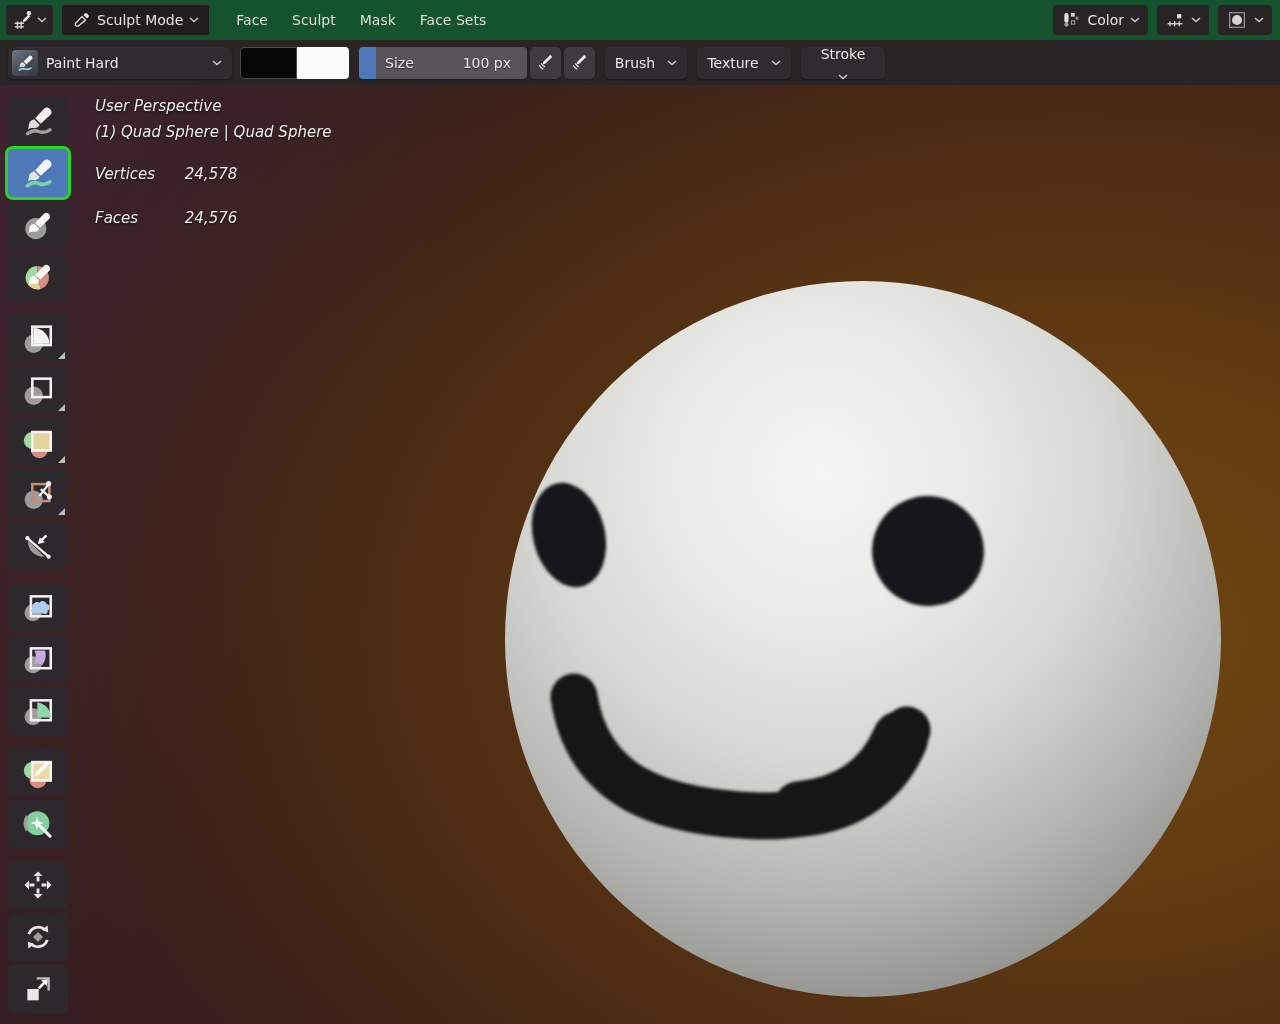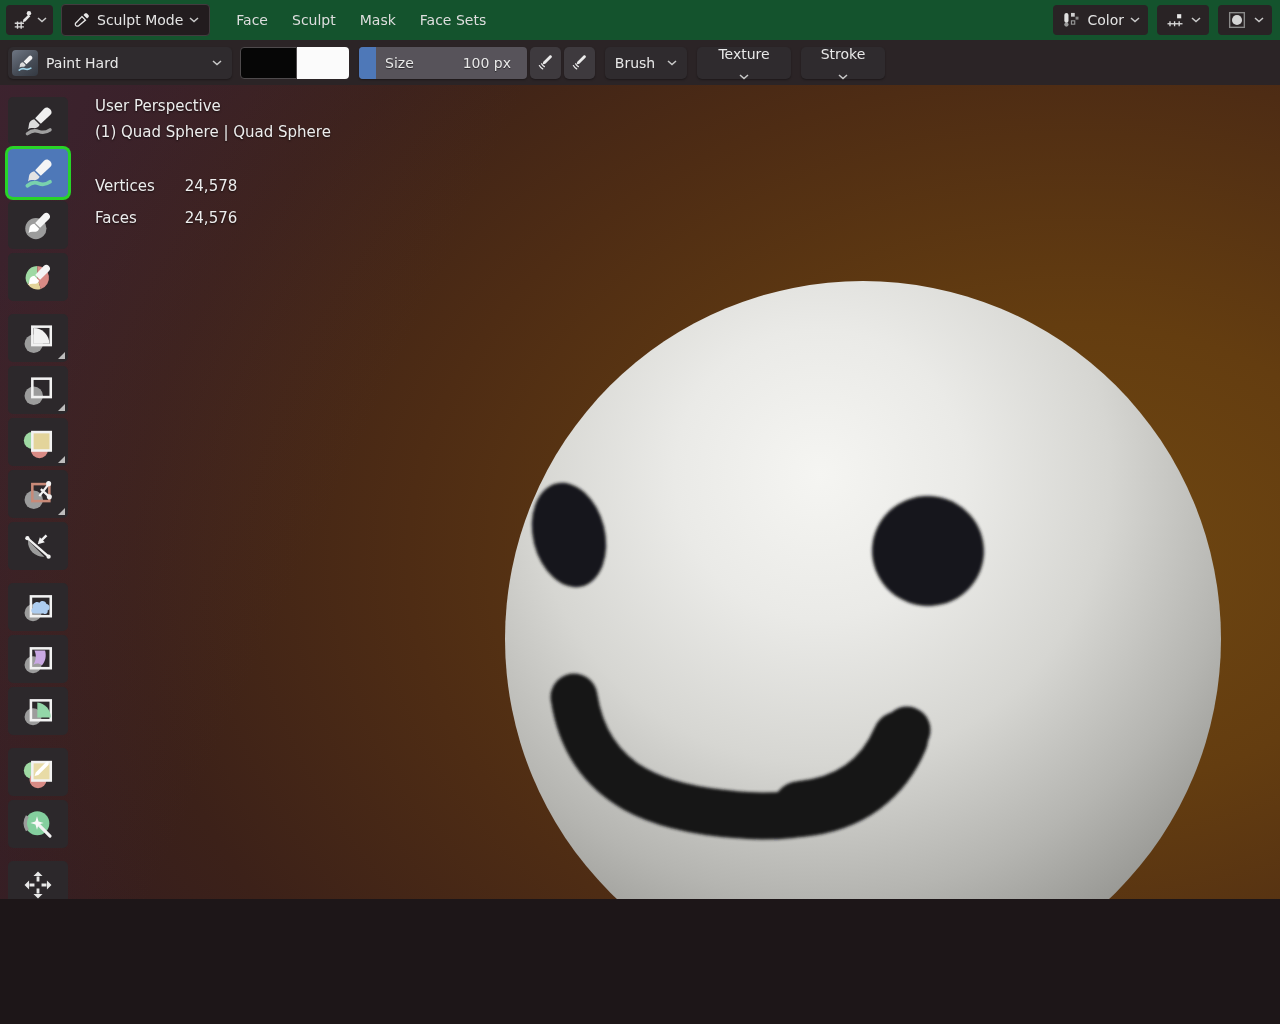--- a/index.html
+++ b/index.html
@@ -39,26 +39,26 @@
   .mix-dd{margin-left:18px;width:145px;padding:0 12px;}
   .slider{position:relative;overflow:hidden;background:#57535a;border-radius:4px;}
   .slider .fill{position:absolute;left:0;top:0;bottom:0;background:#4e78b8;}
   .slider span{position:relative;z-index:1;text-shadow:0 1px 1px rgba(0,0,0,.55);}
   .size-slider{margin-left:10px;width:168px;}
   .strength-slider{margin-left:10px;width:198px;}
   .sl-label{margin-left:26px;}
   .sl-value{margin-left:auto;margin-right:16px;}
   .pressure{margin-left:3px;width:31px;justify-content:center;background:#3e3a3e;}
   .panel-dd{margin-left:10px;justify-content:center;gap:12px;}
-  .p-brush{width:82px;} .p-texture{width:94px;flex-direction:column;} .p-stroke{width:84px;flex-direction:column;}
-  
-  .viewport{position:absolute;top:85px;left:0;width:1280px;height:814px;overflow:hidden;
+  .p-brush{width:82px;} .p-texture{width:94px;} .p-stroke{width:84px;flex-direction:column;}
+  
+  .viewport{position:absolute;top:85px;left:0;width:1280px;height:939px;overflow:hidden;
     background:
       linear-gradient(115deg,rgba(90,56,98,.22) 0%,rgba(90,56,98,0) 32%),
-      radial-gradient(1150px 830px at 84% 58%,#6f4711 0%,#643d10 28%,#4e2c14 58%,#3c2119 82%,#341d20 100%);}
+      radial-gradient(1150px 830px at 84% 58%,#6f4711 0%,#643d10 28%,#4e2c14 58%,#3c2119 82%,#341d20 100%); font-style: italic;}
   .sphere{position:absolute;left:505px;top:196px;width:716px;height:716px;border-radius:50%;
     background:radial-gradient(circle at 44% 27%,#f5f5f2 0%,#eaeae7 22%,#d6d6d2 44%,#b5b5b1 64%,#93938f 81%,#7a7a76 93%,#6e6e6a 100%);}
   .face-svg{position:absolute;left:0;top:0;pointer-events:none;}
   
   .hud{position:absolute;left:95px;top:0;font-size:15px;color:#ededed;
     text-shadow:0 1px 2px rgba(0,0,0,.65);}
   .hud-line{position:absolute;white-space:nowrap;}
   .stat-label{display:inline-block;width:85px;}
   
   .tools{position:absolute;left:8px;top:12px;width:60px;}
@@ -217,21 +217,21 @@
         <ellipse cx="569" cy="450" rx="36" ry="53" transform="rotate(-14 569 450)" fill="#17171a"></ellipse>
         <ellipse cx="928" cy="466" rx="56" ry="55" transform="rotate(8 928 466)" fill="#15151a"></ellipse>
         <path d="M574 612 C 588 702 660 728 762 731 C 850 731 890 696 907 645" fill="none" stroke="#131317" stroke-width="47" stroke-linecap="round"></path>
         <path d="M800 724 C 852 719 884 692 900 654" fill="none" stroke="#131317" stroke-width="56" stroke-linecap="round"></path>
       </g>
     </svg>
 
     <div class="hud">
       <div class="hud-line" style="top:12px">User Perspective</div>
       <div class="hud-line" style="top:38px">(1) Quad Sphere | Quad Sphere</div>
-      <div class="hud-line" style="top:92px">
+      <div class="hud-line" style="top:80px">
         <span class="stat-label">Vertices</span>
         <span class="stat-value">24,578</span>
       </div>
       <div class="hud-line" style="top:124px">
         <span class="stat-label">Faces</span>
         <span class="stat-value">24,576</span>
       </div>
     </div>
 
     <div class="tools">

